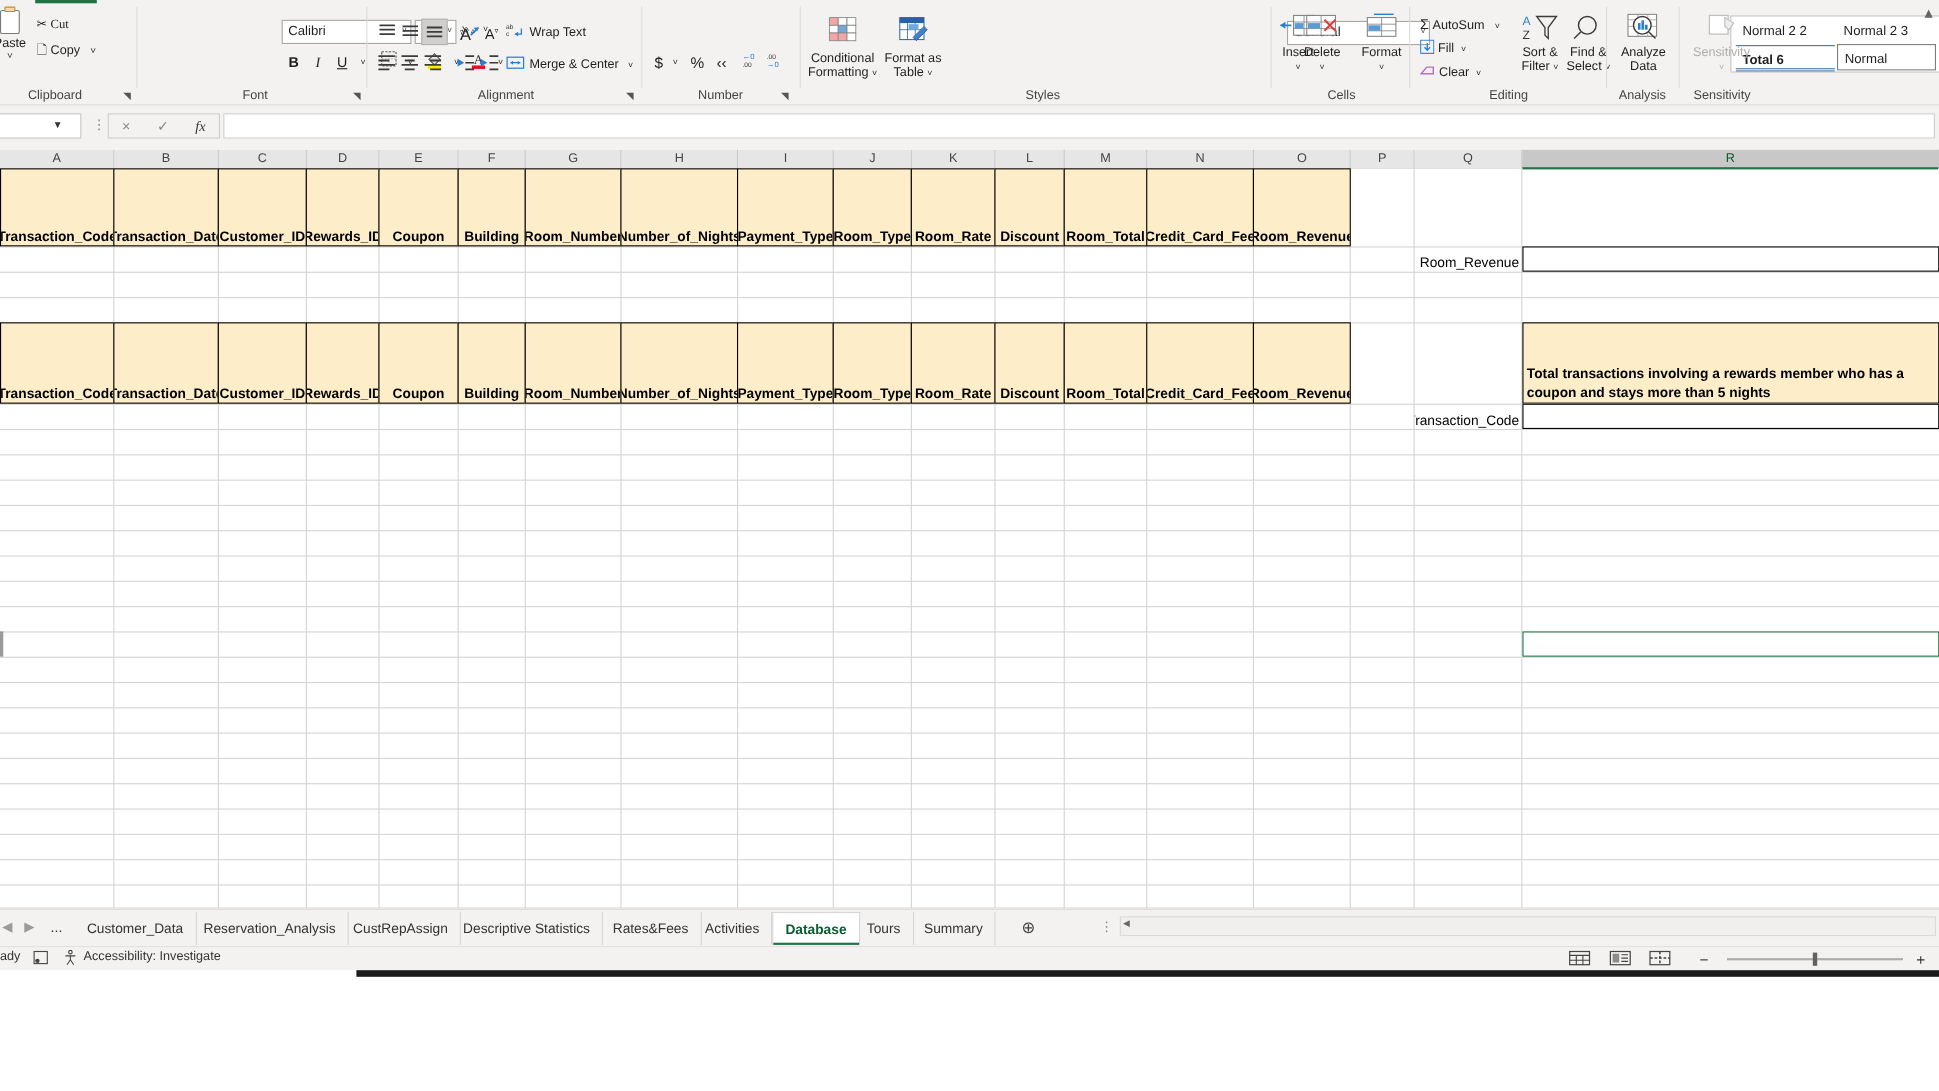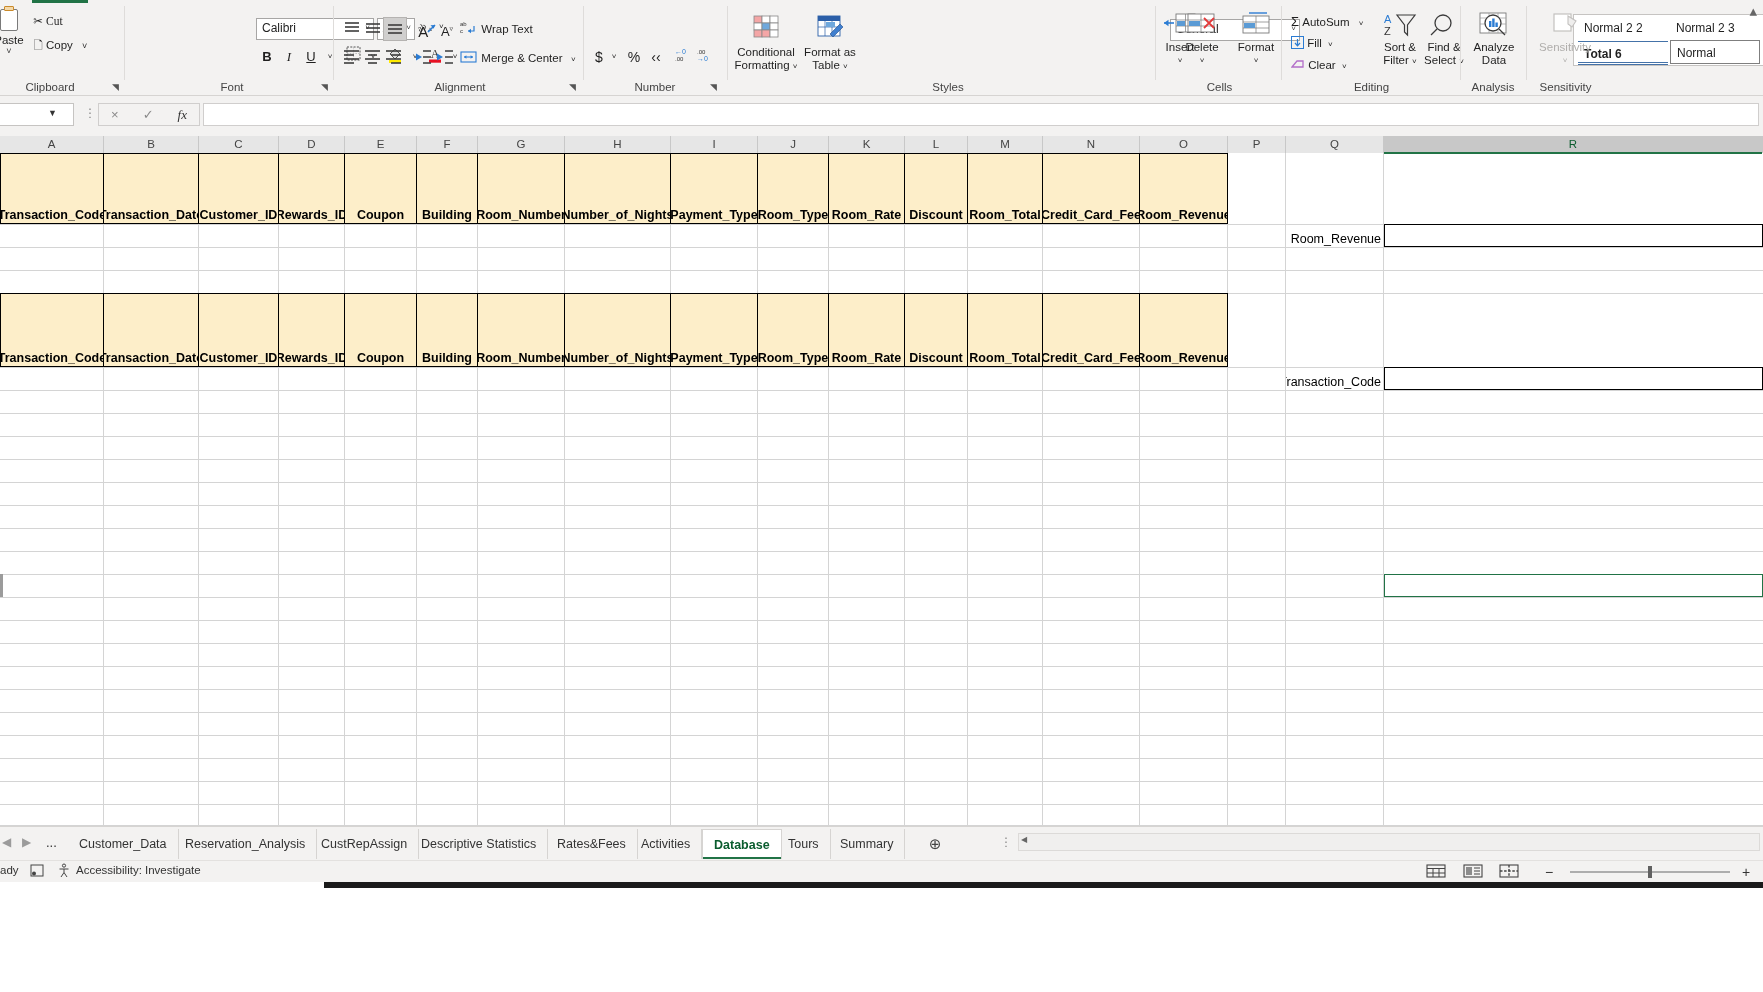--- a/index.html
+++ b/index.html
@@ -656,20 +656,21 @@
     <div class="cell hdrcell topb botb" style="left:477px;top:140px;width:88px;height:74px;">Room_Number</div>
     <div class="cell hdrcell topb botb" style="left:564px;top:140px;width:107px;height:74px;">Number_of_Nights</div>
     <div class="cell hdrcell topb botb" style="left:670px;top:140px;width:88px;height:74px;">Payment_Type</div>
     <div class="cell hdrcell topb botb" style="left:757px;top:140px;width:72px;height:74px;">Room_Type</div>
     <div class="cell hdrcell topb botb" style="left:828px;top:140px;width:77px;height:74px;">Room_Rate</div>
     <div class="cell hdrcell topb botb" style="left:904px;top:140px;width:64px;height:74px;">Discount</div>
     <div class="cell hdrcell topb botb" style="left:967px;top:140px;width:76px;height:74px;">Room_Total</div>
     <div class="cell hdrcell topb botb" style="left:1042px;top:140px;width:98px;height:74px;">Credit_Card_Fee</div>
     <div class="cell hdrcell topb botb" style="left:1139px;top:140px;width:89px;height:74px;">Room_Revenue</div>
 
+    <div class="cell rnote" style="left:1384px;top:140px;width:379px;height:74px;">Total transactions involving a rewards member who has a coupon and stays more than 5 nights</div>
 
     <div class="cell qlabel" style="left:1286px;top:214px;width:97px;height:23px;">Transaction_Code</div>
     <div class="cell ansbox" style="left:1384px;top:214px;width:379px;height:23px;"></div>
 
     <div class="cell selbox" style="left:1384px;top:421px;width:379px;height:23px;"></div>
     <div style="position:absolute;left:0px;top:421px;width:3px;height:23px;background:#9b9b9b;"></div>
   </div>
 </div>
 
 <div class="tabbar">

